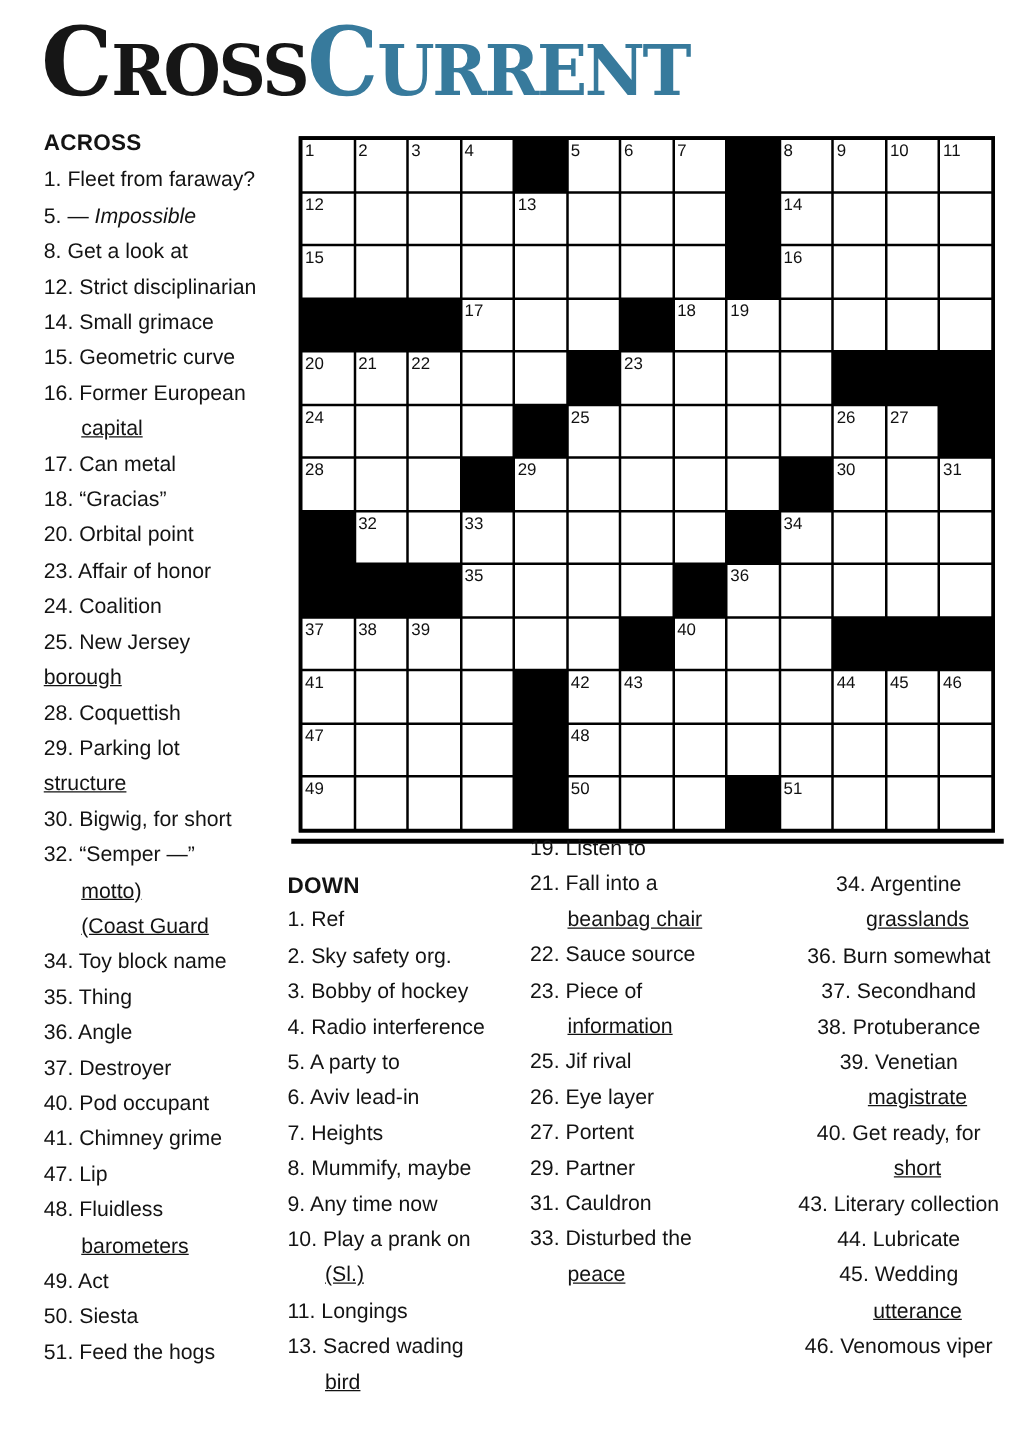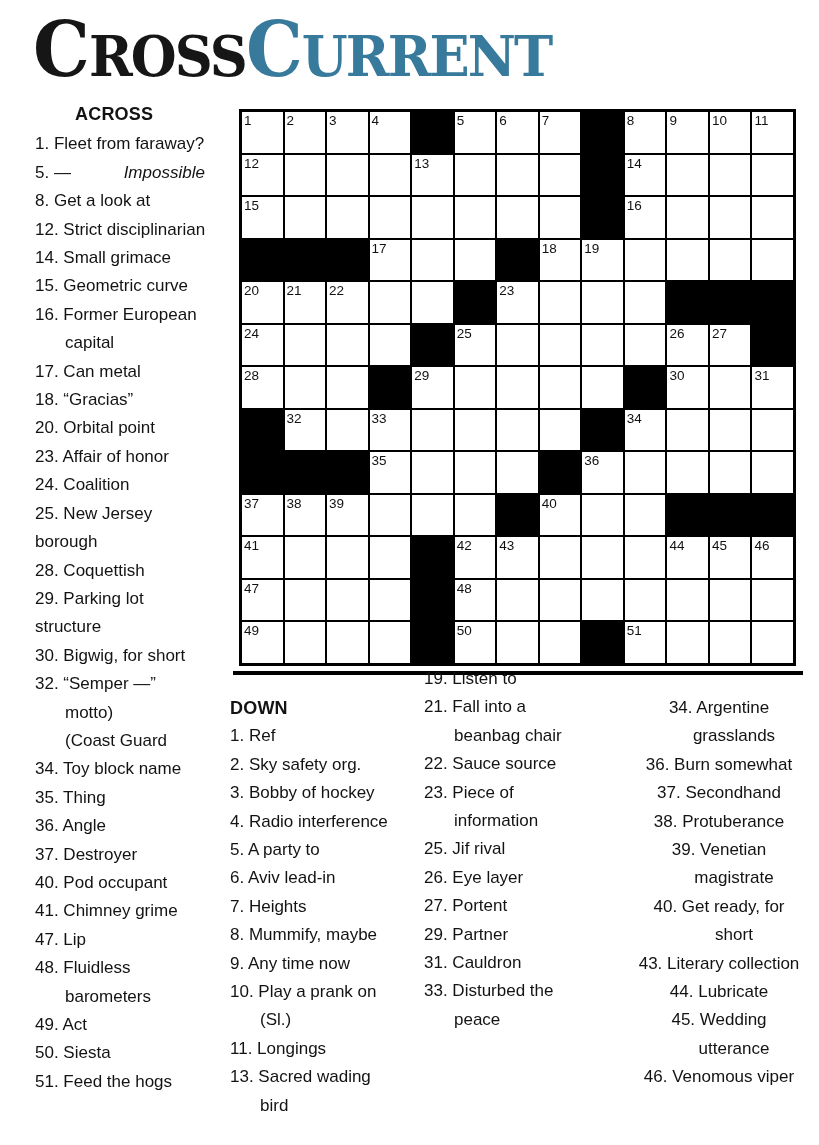--- a/index.html
+++ b/index.html
@@ -13,25 +13,25 @@
   .title .big{font-size:76px;line-height:80px;letter-spacing:-1px;}
   .title .sm{font-size:56px;letter-spacing:-2px;}
 
   
   .clue-col{position:absolute;font-size:17px;line-height:28.4px;}
   .across-col{left:35px;top:100px;width:202px;}
   .down-col-1{left:230px;top:694px;width:192px;}
   .down-col-2{left:424px;top:665px;width:192px;}
   .down-col-3{left:619px;top:694px;width:200px;text-align:center;}
   .clue-header{font-weight:bold;font-size:18px;letter-spacing:.2px;}
-  .across-col .clue-header{margin-bottom:2px;margin-left:40px;}
+  .across-col .clue-header{margin-bottom:2px;}
   .cl-line{white-space:nowrap;}
-  .cl-line.cont{padding-left:30px;}
+  .cl-line.cont{padding-left:30px;text-decoration:underline;}
   .cl-line.cont.flush{padding-left:0;}
-  .cl-line em{font-style:italic;margin-left:48px;}
+  .cl-line em{font-style:italic;}
 
   
   .grid{position:absolute;left:239px;top:109px;width:557px;height:557px;box-sizing:border-box;
         background:#000;border:3px solid #000;display:grid;gap:2px;
         grid-template-columns:repeat(13,1fr);grid-template-rows:repeat(13,1fr);}
   .cell{background:#fff;position:relative;}
   .cell.blk{background:#000;}
   .cell .num{position:absolute;top:1px;left:2px;font-size:13.5px;line-height:15px;color:#111;}
 
   

